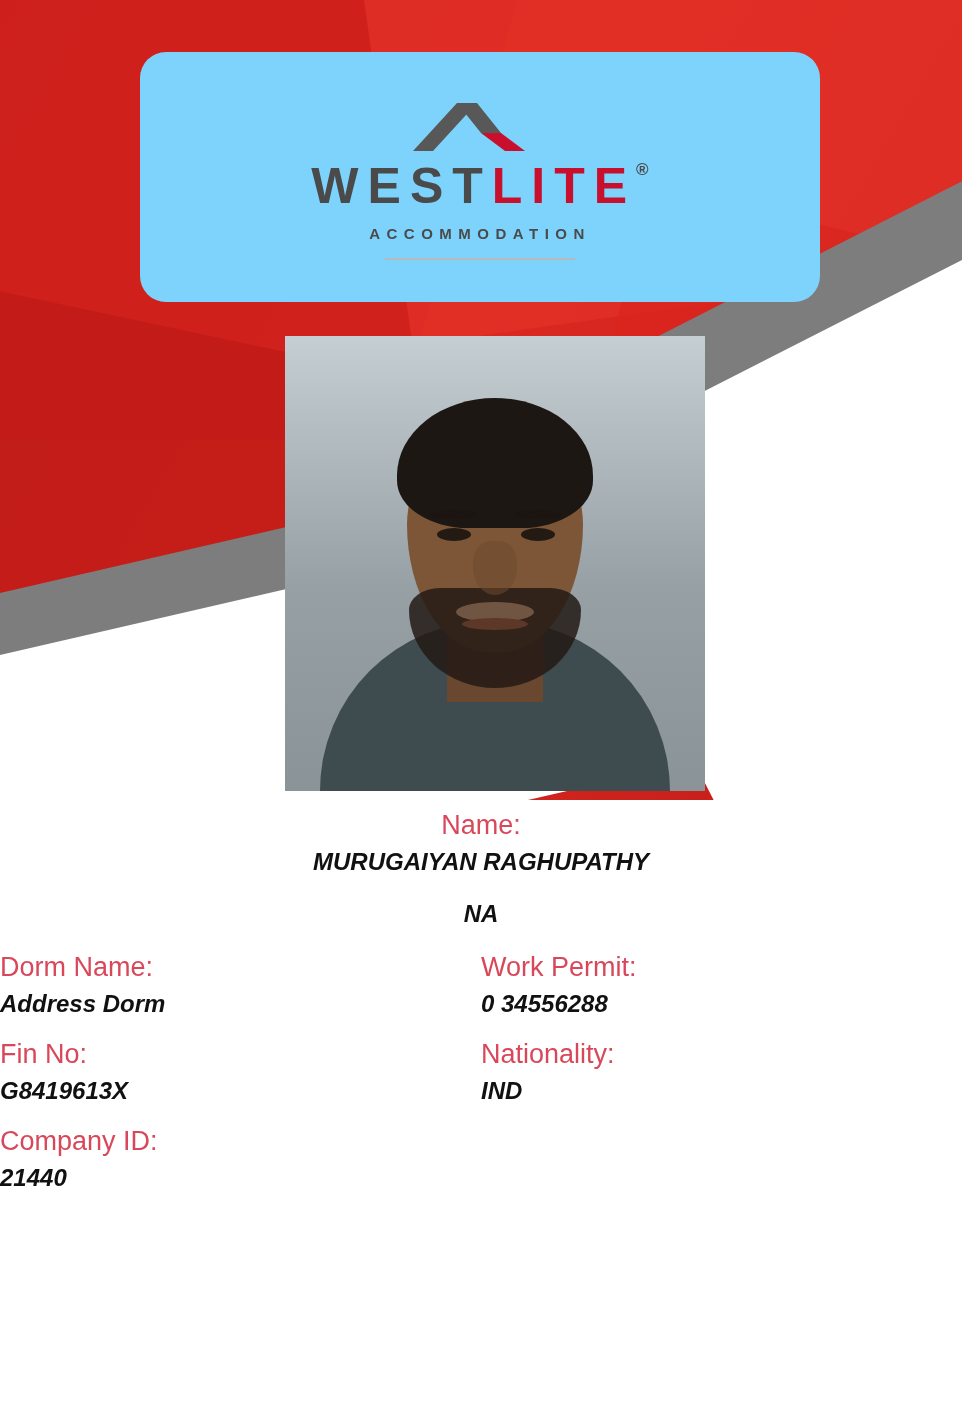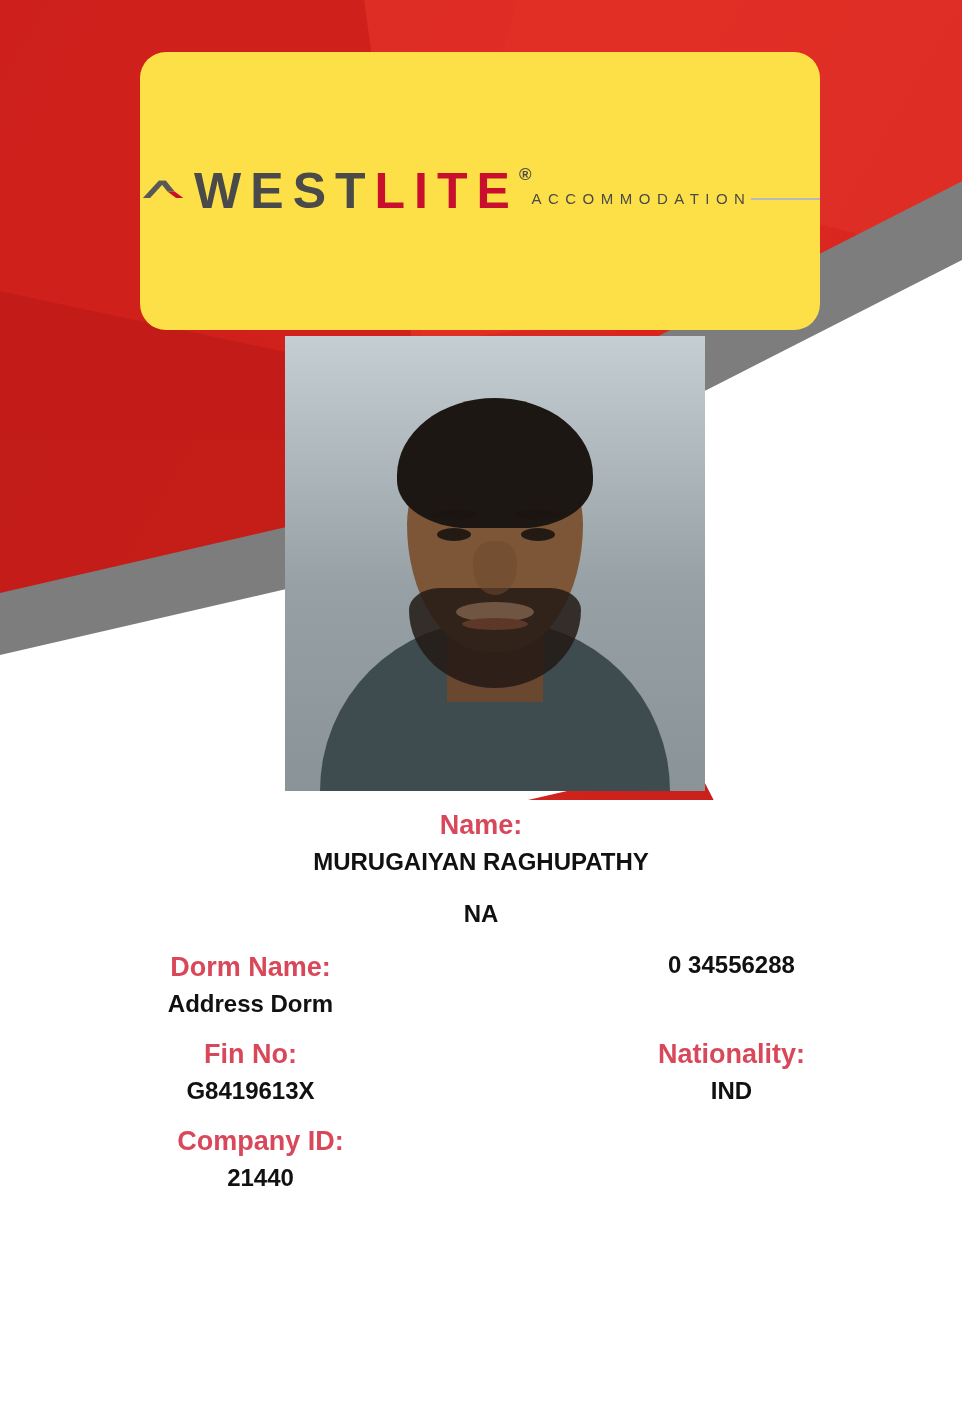--- a/index.html
+++ b/index.html
@@ -89,45 +89,45 @@
     width: 1000px; height: 260px;
     background: #ffffff;
     transform: rotate(-13deg);
     transform-origin: left top;
   }
 
   
   .logo-plate {
     position: absolute;
     left: 140px; top: 52px;
-    width: 680px; height: 278px;
-    background: #fde047;
+    width: 680px; height: 250px;
+    background: #7dd3fc;
     border-radius: 26px;
     display: flex;
-    flex-direction: row;
+    flex-direction: column;
     align-items: center;
     justify-content: center;
   }
   .logo-mark { width: 150px; height: 62px; margin-bottom: 4px; }
   .wordmark {
     font-size: 50px;
     font-weight: 700;
     letter-spacing: 9px;
     line-height: 1;
     white-space: nowrap;
   }
   .wordmark .w-west { color: #4a4a4a; }
   .wordmark .w-lite { color: #c8102e; }
   .wordmark .w-reg { color: #4a4a4a; font-size: 17px; vertical-align: top; letter-spacing: 0; }
   .sub-accom {
     margin-top: 14px;
     font-size: 15px;
     letter-spacing: 6.5px;
     color: #4a4a4a;
-    font-weight: 400;
+    font-weight: 700;
   }
   .logo-rule {
     margin-top: 16px;
     width: 190px;
     height: 2px;
     background: #b9b9b9;
   }
 
   
   .photo {
@@ -216,34 +216,35 @@
   
   .details {
     position: absolute;
     left: 0; top: 806px;
     width: 962px;
   }
   .row-full { text-align: center; margin-bottom: 4px; }
   .label {
     color: #d9485a;
     font-size: 27px;
-    font-weight: 700;
+    font-weight: 400;
     line-height: 1.45;
   }
   .value {
     color: #111111;
     font-size: 24px;
     font-weight: 700;
     line-height: 1.4;
+    font-style: italic;
   }
   .two-col {
     display: flex;
     width: 962px;
   }
-  .col { width: 481px; text-align: center; margin-left: 20px; }
+  .col { width: 481px; text-align: left; }
   .pair { margin-bottom: 14px; }
   .spacer-sm { height: 14px; }
   .empty-val { min-height: 34px; }
 </style>
 </head>
 <body>
 
 <div class="card">
 
   <div class="banner">
@@ -302,20 +303,21 @@
     </div>
 
     <div class="spacer-sm"></div>
 
     <div class="two-col">
       <div class="col pair">
         <div class="label">Dorm Name:</div>
         <div class="value">Address Dorm</div>
       </div>
       <div class="col pair">
+        <div class="label">Work Permit:</div>
         <div class="value">0 34556288</div>
       </div>
     </div>
 
     <div class="two-col">
       <div class="col pair">
         <div class="label">Fin No:</div>
         <div class="value">G8419613X</div>
       </div>
       <div class="col pair">

